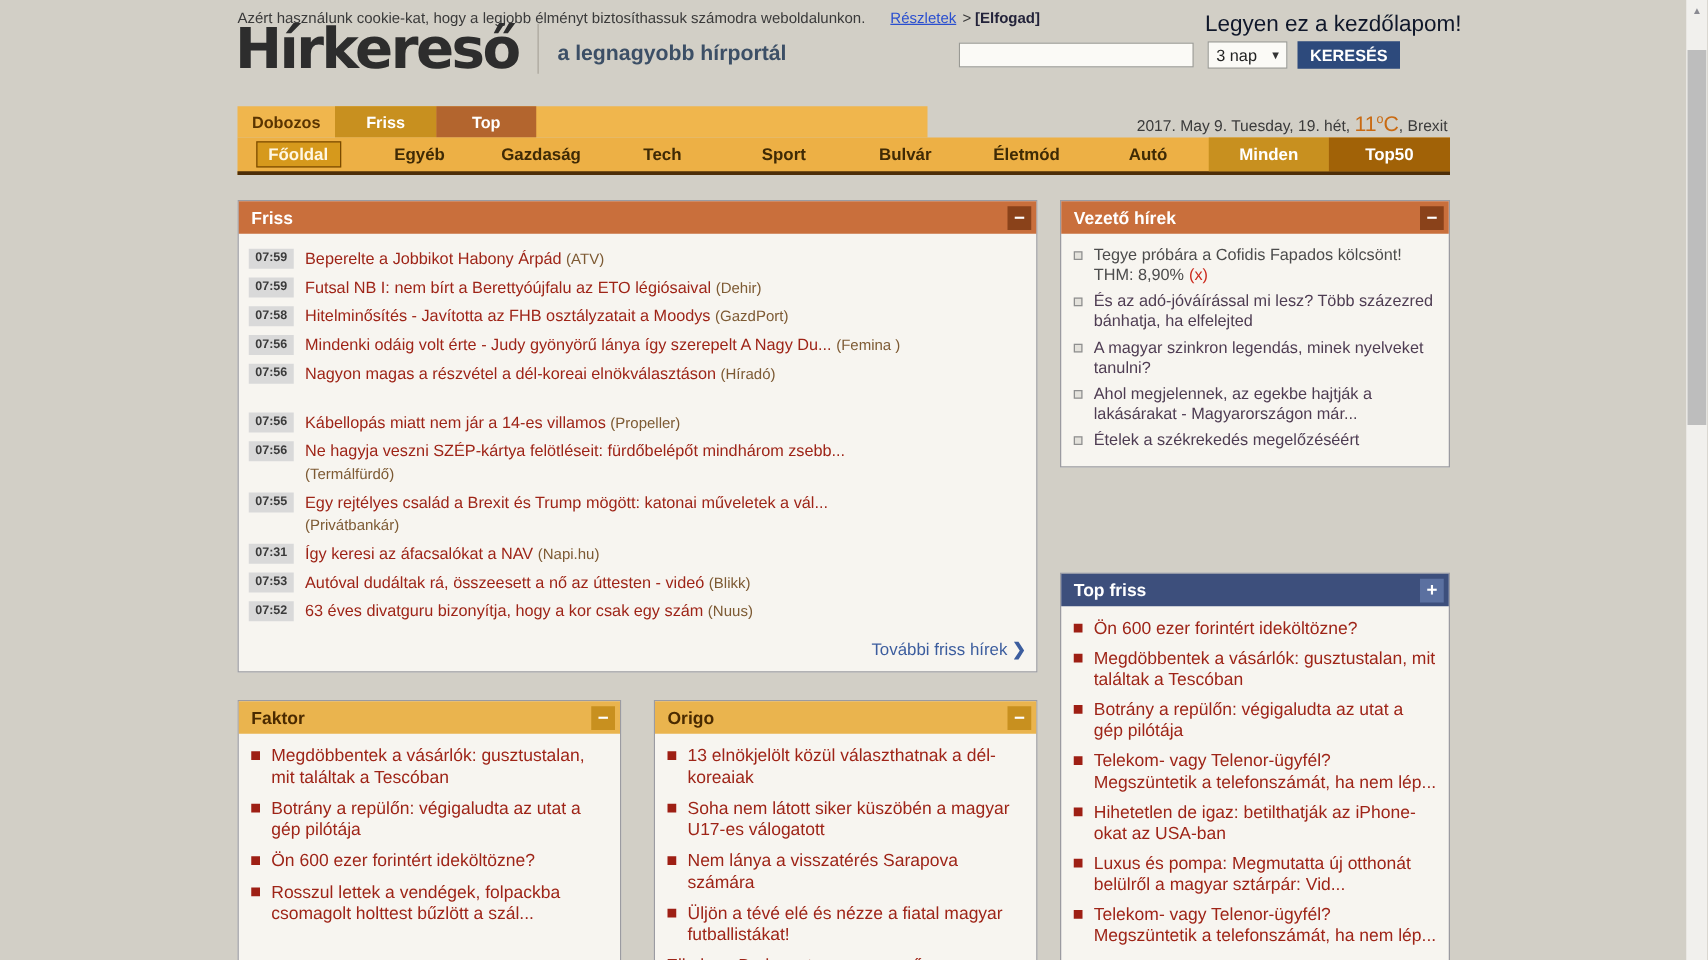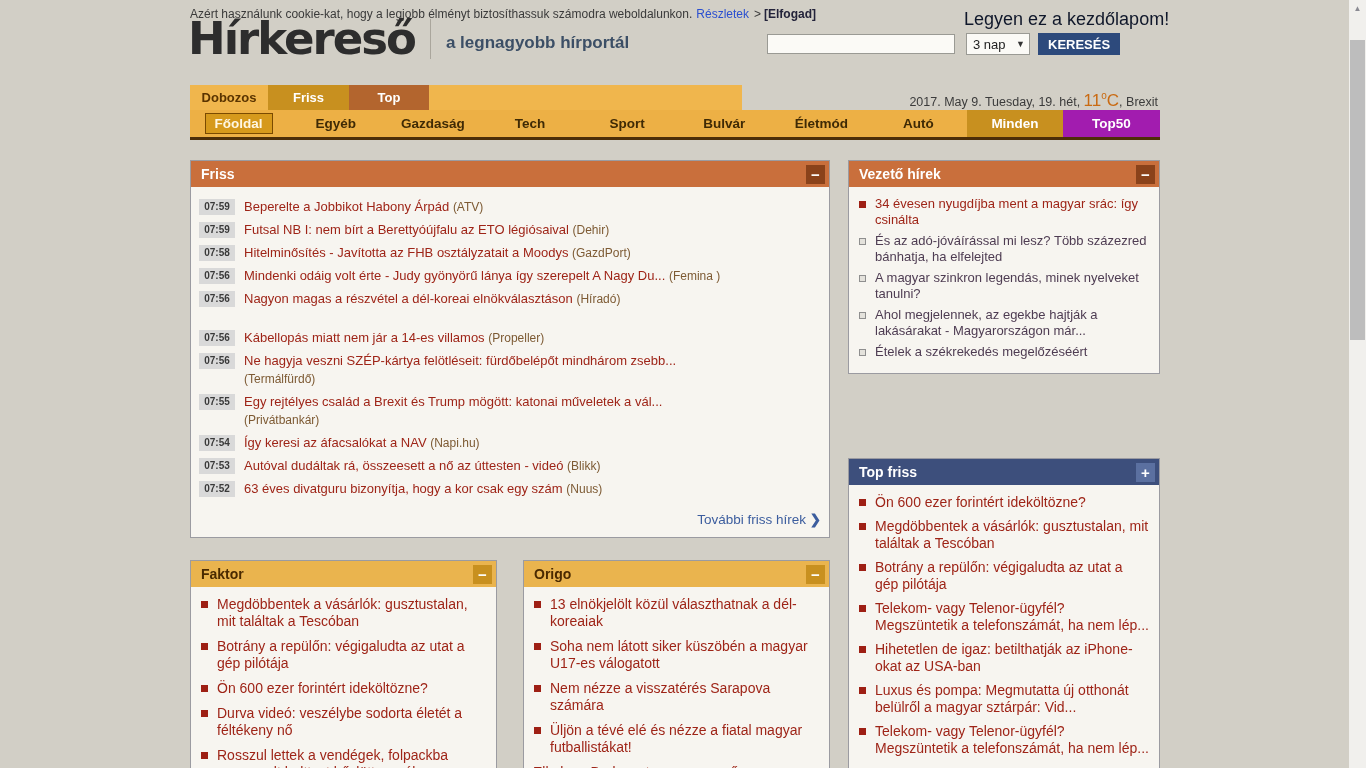--- a/index.html
+++ b/index.html
@@ -6,21 +6,21 @@
   html,body { margin:0; padding:0; }
   body {
     width:1366px; height:768px; overflow:hidden; position:relative;
     background:#d2cfc6;
     font-family:"Liberation Sans", sans-serif;
   }
   a, .link { text-decoration:none; cursor:pointer; }
 
   
   .cookie-bar { position:absolute; top:7px; left:190px; font-size:12px; color:#3a3a3a; white-space:nowrap; }
-  .cookie-details { color:#2a4fd0; margin:0 2px 0 4px; }
+  .cookie-details { color:#2a4fd0; margin:0 2px 0 20px;text-decoration:underline; }
   .cookie-sep { color:#3a3a3a; margin:0 3px; }
   .cookie-accept { font-weight:bold; color:#23233a; cursor:pointer; }
   .homepage-link { position:absolute; top:9px; left:964px; font-size:18px; color:#0f172a;text-align:center; }
 
   
   .brand { position:absolute; top:16px; left:188px; display:flex; align-items:center; }
   .logo { font-family:"DejaVu Sans", sans-serif; font-size:45px; font-weight:bold; color:#2d2d2d; letter-spacing:-2px; line-height:1; }
   .brand-divider { width:1px; height:40px; background:#aaa69c; margin:0 15px; }
   .tagline { font-size:17px; font-weight:bold; color:#3c4f66; padding-top:8px; }
 
@@ -40,21 +40,21 @@
   .date-line { position:absolute; top:90px; left:760px; width:398px; text-align:right; font-size:12.5px; color:#3b3b3b; }
   .temp { font-size:17px; color:#c96a12; }
   .temp sup { font-size:10px; }
 
   
   .nav-bar { position:absolute; top:110px; left:190px; width:970px; height:30px; background:#edb045; border-bottom:3px solid #4d2e08; display:flex; align-items:stretch; }
   .nav-main { display:flex; flex:1; }
   .nav-item { flex:1; display:flex; align-items:center; justify-content:center; font-size:13.5px; font-weight:bold; color:#3f2a05; cursor:pointer; }
   .nav-item[data-active="1"] .nav-label { background:#d6991c; border:1px solid #7a4a00; color:#fff7e3; padding:2px 9px; }
   .nav-minden { width:96px; background:#c8901f; color:#fff; font-weight:bold; font-size:13.5px; display:flex; align-items:center; justify-content:center; cursor:pointer; }
-  .nav-top50 { width:97px; background:#a21caf; color:#fff; font-weight:bold; font-size:13.5px; display:flex; align-items:center; justify-content:center; cursor:pointer; }
+  .nav-top50 { width:97px; background:#a16207; color:#fff; font-weight:bold; font-size:13.5px; display:flex; align-items:center; justify-content:center; cursor:pointer; }
 
   
   .panel { border:1px solid #9b9ba1; background:#f7f5f0; }
   .panel-header { height:26px; display:flex; align-items:center; justify-content:space-between; padding:0 4px 0 10px; }
   .ph-orange { background:#c96f3c; }
   .ph-gold { background:#eab44e; }
   .ph-blue { background:#3d4f7c; }
   .panel-title { font-size:14px; font-weight:bold; }
   .ph-orange .panel-title, .ph-blue .panel-title { color:#fff; }
   .ph-gold .panel-title { color:#4a2a00; }
@@ -246,21 +246,21 @@
 
         <div class="f-row">
           <span class="time-badge">07:55</span>
           <span class="f-text" data-br="1">
             <span class="f-title link">Egy rejtélyes család a Brexit és Trump mögött: katonai műveletek a vál...</span>
             <span class="f-src">(Privátbankár)</span>
           </span>
         </div>
 
         <div class="f-row">
-          <span class="time-badge">07:54</span>
+          <span class="time-badge">07:31</span>
           <span class="f-text">
             <span class="f-title link">Így keresi az áfacsalókat a NAV</span>
             <span class="f-src">(Napi.hu)</span>
           </span>
         </div>
 
         <div class="f-row">
           <span class="time-badge">07:53</span>
           <span class="f-text">
             <span class="f-title link">Autóval dudáltak rá, összeesett a nő az úttesten - videó</span>
@@ -302,24 +302,20 @@
         <li class="n-item" data-type="hot">
           <span class="bullet"></span>
           <span class="n-text link">Botrány a repülőn: végigaludta az utat a gép pilótája</span>
         </li>
 
         <li class="n-item" data-type="hot">
           <span class="bullet"></span>
           <span class="n-text link">Ön 600 ezer forintért ideköltözne?</span>
         </li>
 
-        <li class="n-item" data-type="hot">
-          <span class="bullet"></span>
-          <span class="n-text link">Durva videó: veszélybe sodorta életét a féltékeny nő</span>
-        </li>
 
         <li class="n-item" data-type="hot">
           <span class="bullet"></span>
           <span class="n-text link">Rosszul lettek a vendégek, folpackba csomagolt holttest bűzlött a szál...</span>
         </li>
       </ul>
   </div>
 
   <div class="panel panel-origo">
     <div class="panel-header ph-gold">
@@ -335,21 +331,21 @@
           <span class="n-text link">13 elnökjelölt közül választhatnak a dél-koreaiak</span>
         </li>
 
         <li class="n-item" data-type="hot">
           <span class="bullet"></span>
           <span class="n-text link">Soha nem látott siker küszöbén a magyar U17-es válogatott</span>
         </li>
 
         <li class="n-item" data-type="hot">
           <span class="bullet"></span>
-          <span class="n-text link">Nem nézze a visszatérés Sarapova számára</span>
+          <span class="n-text link">Nem lánya a visszatérés Sarapova számára</span>
         </li>
 
         <li class="n-item" data-type="hot">
           <span class="bullet"></span>
           <span class="n-text link">Üljön a tévé elé és nézze a fiatal magyar futballistákat!</span>
         </li>
 
         <li class="n-item" data-type="hot">
 
           <span class="n-text link">Elkel ma Budapesten az esernyő</span>
@@ -362,25 +358,25 @@
   <div class="panel panel-vezeto">
     <div class="panel-header ph-orange">
       <span class="panel-title">Vezető hírek</span>
       <span class="panel-btn btn-dkorange">
           <span>−</span>
         </span>
     </div>
     <ul class="news-list">
 
 
-
-        <li class="n-item" data-type="hot">
-          <span class="bullet"></span>
-          <span class="n-text link"><span>34 évesen nyugdíjba ment a magyar srác: így csinálta</span><span class="x-mark"></span></span>
-        </li>
+        <li class="n-item" data-type="ad">
+          <span class="bullet"></span>
+          <span class="n-text link"><span>Tegye próbára a Cofidis Fapados kölcsönt! THM: 8,90%</span><span class="x-mark">(x)</span></span>
+        </li>
+
 
         <li class="n-item" data-type="read">
           <span class="bullet"></span>
           <span class="n-text link"><span>És az adó-jóváírással mi lesz? Több százezred bánhatja, ha elfelejted</span><span class="x-mark"></span></span>
         </li>
 
         <li class="n-item" data-type="read">
           <span class="bullet"></span>
           <span class="n-text link"><span>A magyar szinkron legendás, minek nyelveket tanulni?</span><span class="x-mark"></span></span>
         </li>

